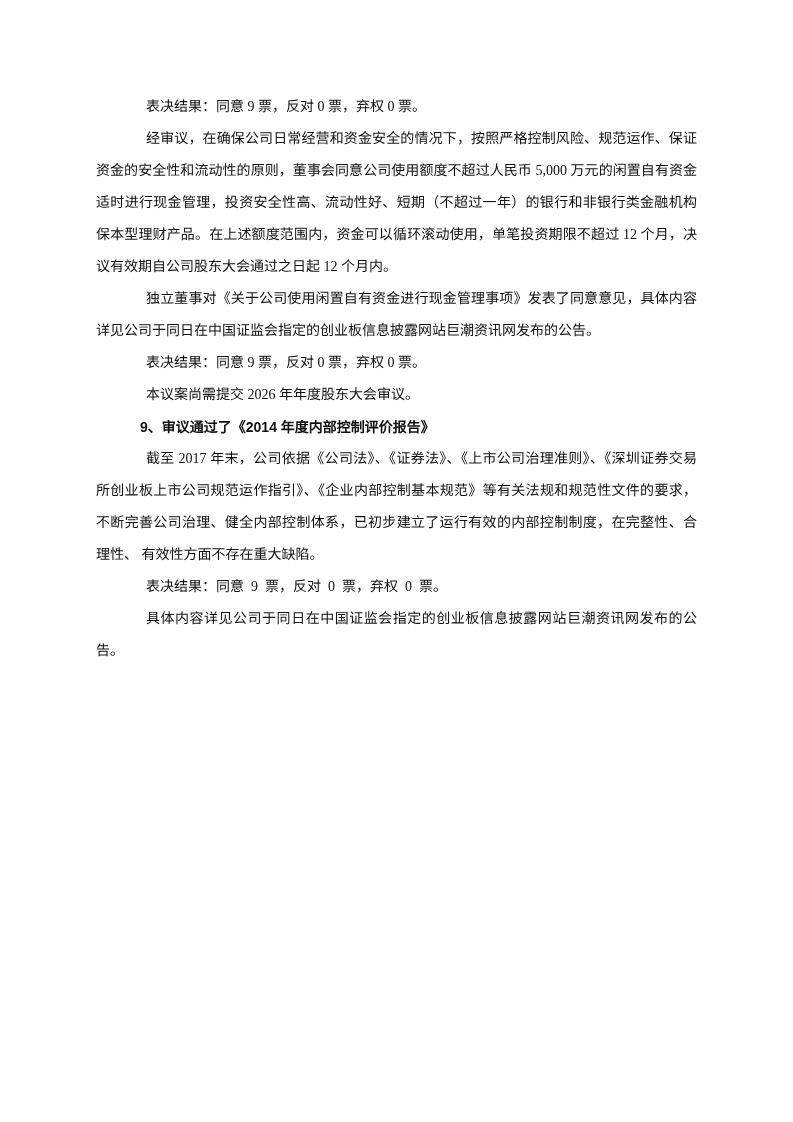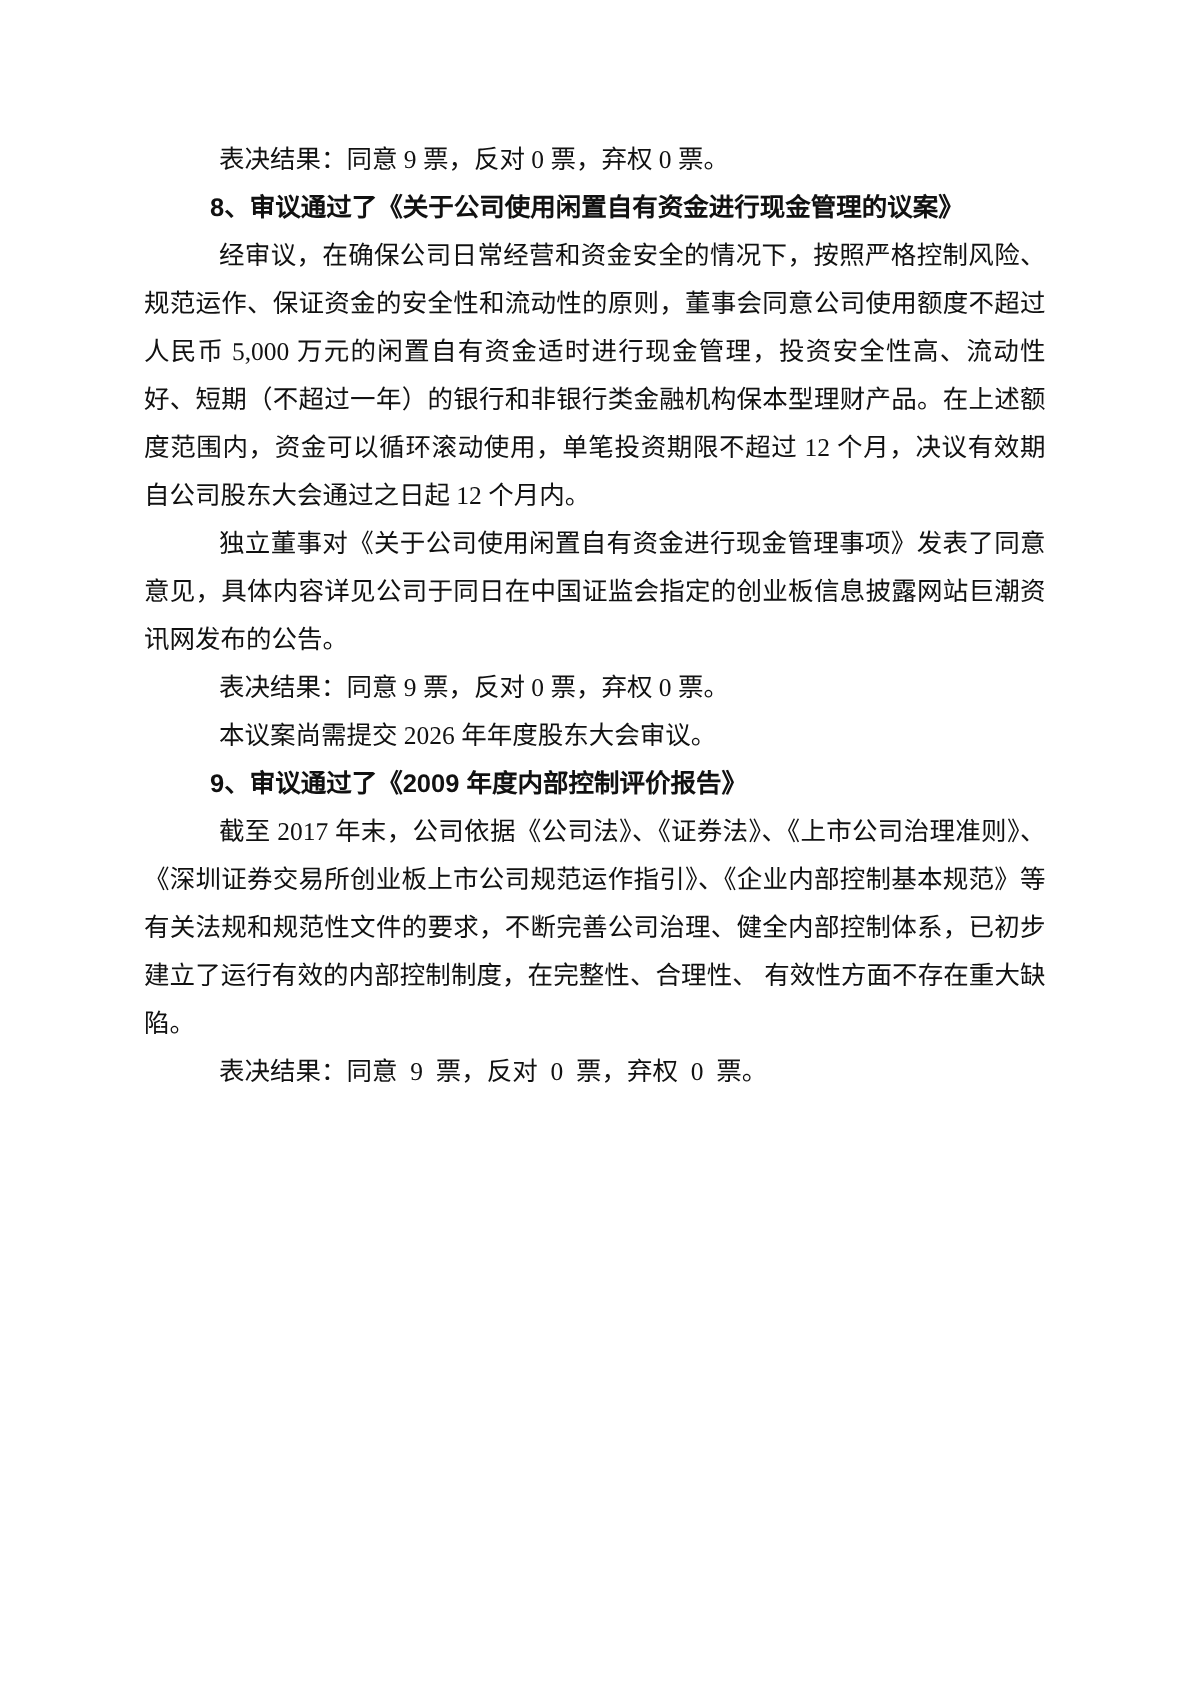--- a/index.html
+++ b/index.html
@@ -19,21 +19,21 @@
   .doc {
     position: absolute;
     left: 96px;
     top: 91px;
     width: 601px;
   }
   .doc p, .doc h3 {
     margin: 0;
     padding: 0;
     color: #111111;
-    font-size: 17px;
+    font-size: 14px;
     line-height: 32px;
     text-align: justify;
     word-break: break-all;
   }
   .body-para {
     font-family: "Liberation Serif", "DejaVu Serif", serif;
     font-weight: 400;
     text-indent: 50px;
   }
   .heading-para {
@@ -42,23 +42,23 @@
     text-indent: 44px;
   }
 </style>
 </head>
 <body>
 
 <div class="page">
   <main class="doc">
 
     <p class="body-para">表决结果：同意 9 票，反对 0 票，弃权 0 票。</p>
-    <h3 class="heading-para">8、审议通过了《关于公司使用闲置自有资金进行现金管理的议案》</h3>
     <p class="body-para">经审议，在确保公司日常经营和资金安全的情况下，按照严格控制风险、规范运作、保证资金的安全性和流动性的原则，董事会同意公司使用额度不超过人民币 5,000 万元的闲置自有资金适时进行现金管理，投资安全性高、流动性好、短期（不超过一年）的银行和非银行类金融机构保本型理财产品。在上述额度范围内，资金可以循环滚动使用，单笔投资期限不超过 12 个月，决议有效期自公司股东大会通过之日起 12 个月内。</p>
     <p class="body-para">独立董事对《关于公司使用闲置自有资金进行现金管理事项》发表了同意意见，具体内容详见公司于同日在中国证监会指定的创业板信息披露网站巨潮资讯网发布的公告。</p>
     <p class="body-para">表决结果：同意 9 票，反对 0 票，弃权 0 票。</p>
     <p class="body-para">本议案尚需提交 2026 年年度股东大会审议。</p>
-    <h3 class="heading-para">9、审议通过了《2009 年度内部控制评价报告》</h3>
+    <h3 class="heading-para">9、审议通过了《2014 年度内部控制评价报告》</h3>
     <p class="body-para">截至 2017 年末，公司依据《公司法》、《证券法》、《上市公司治理准则》、《深圳证券交易所创业板上市公司规范运作指引》、《企业内部控制基本规范》等有关法规和规范性文件的要求，不断完善公司治理、健全内部控制体系，已初步建立了运行有效的内部控制制度，在完整性、合理性、 有效性方面不存在重大缺陷。</p>
     <p class="body-para">表决结果：同意 9 票，反对 0 票，弃权 0 票。</p>
+    <p class="body-para">具体内容详见公司于同日在中国证监会指定的创业板信息披露网站巨潮资讯网发布的公告。</p>
 
   </main>
 </div>
 
 </body></html>

